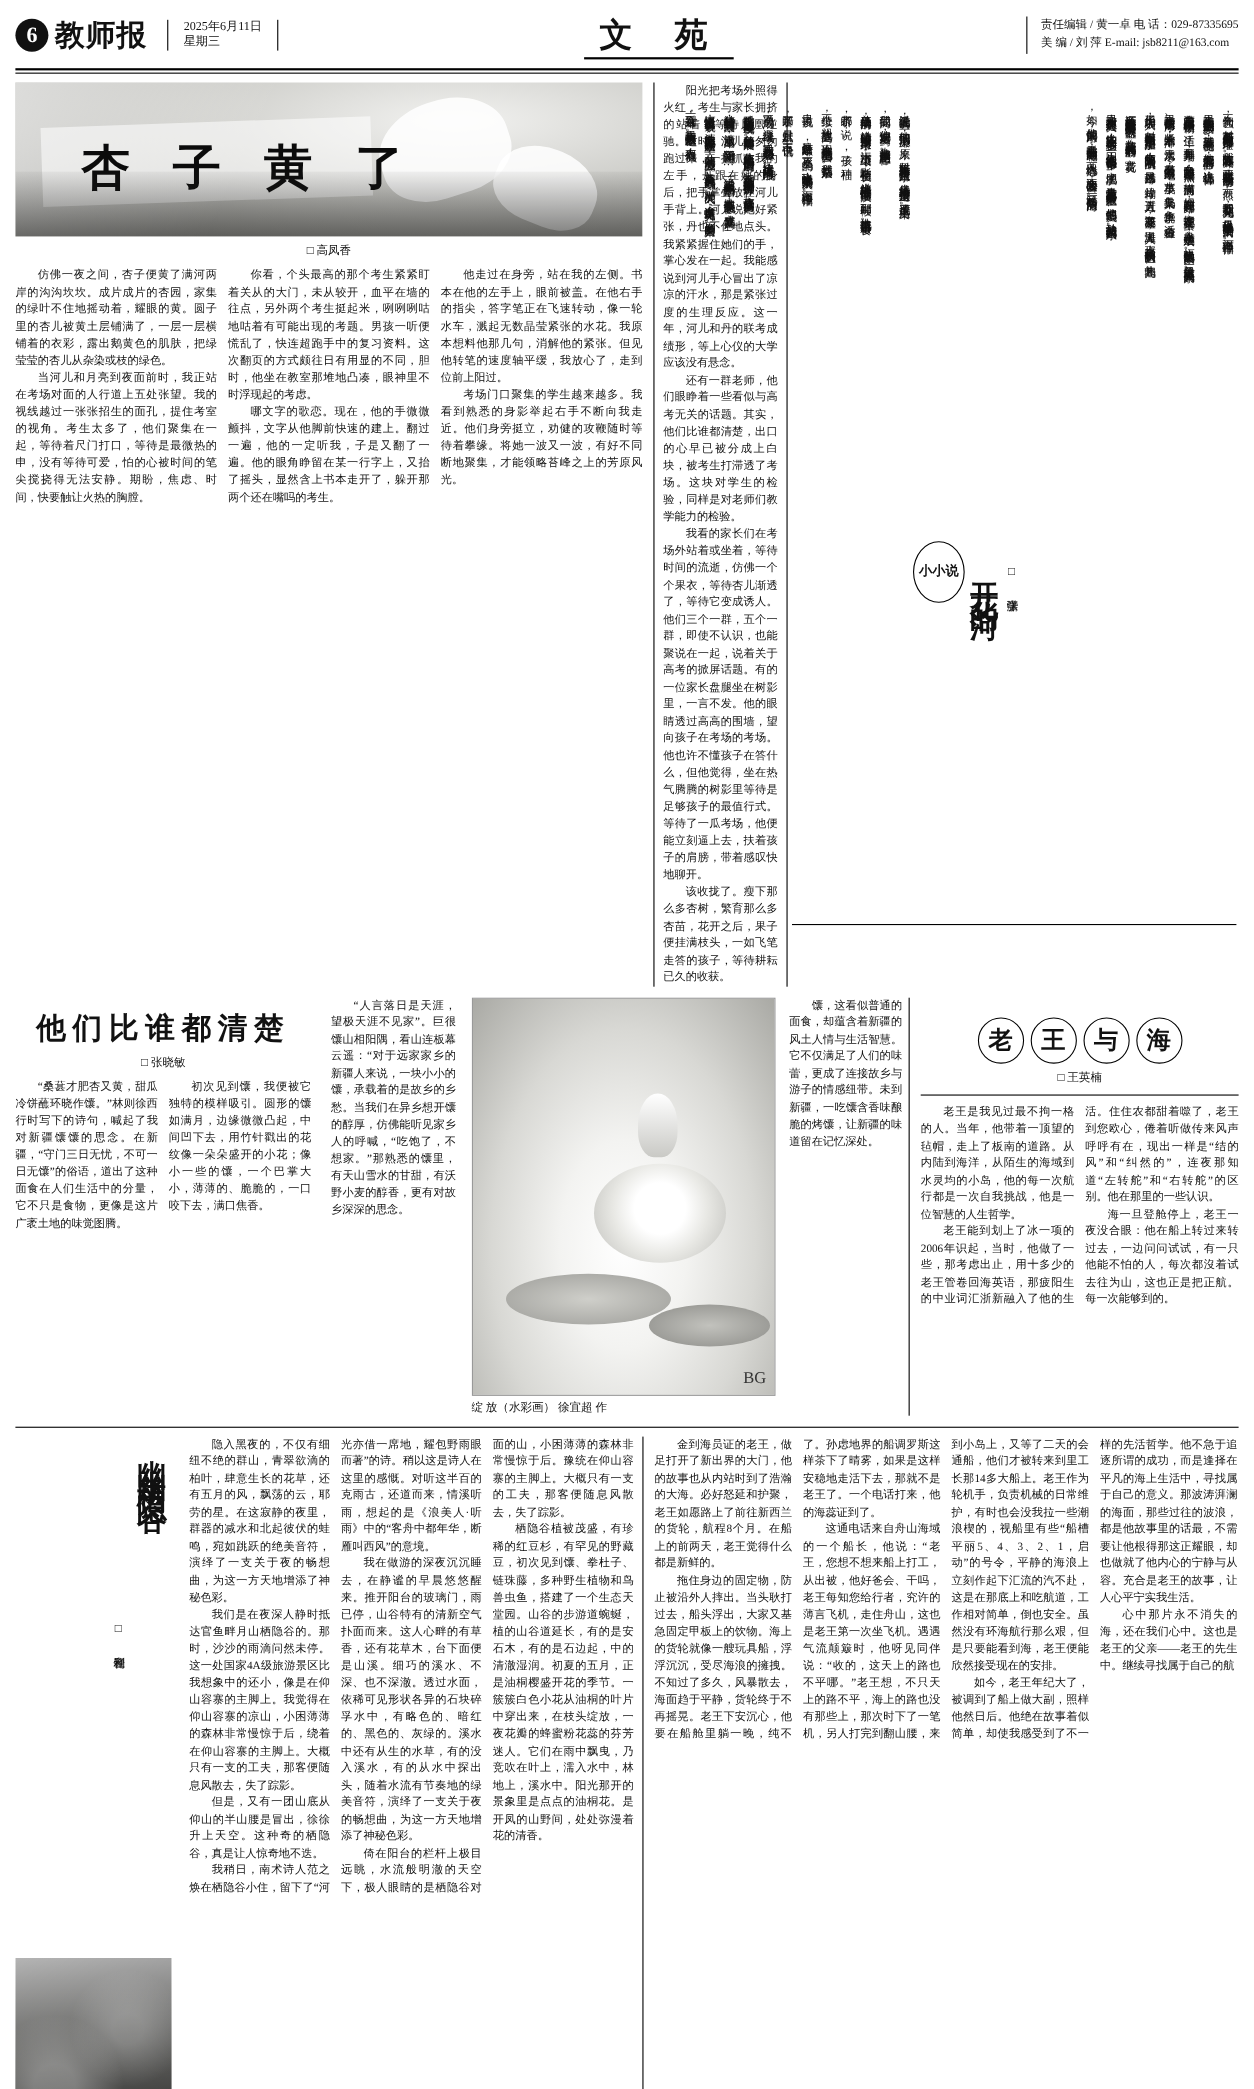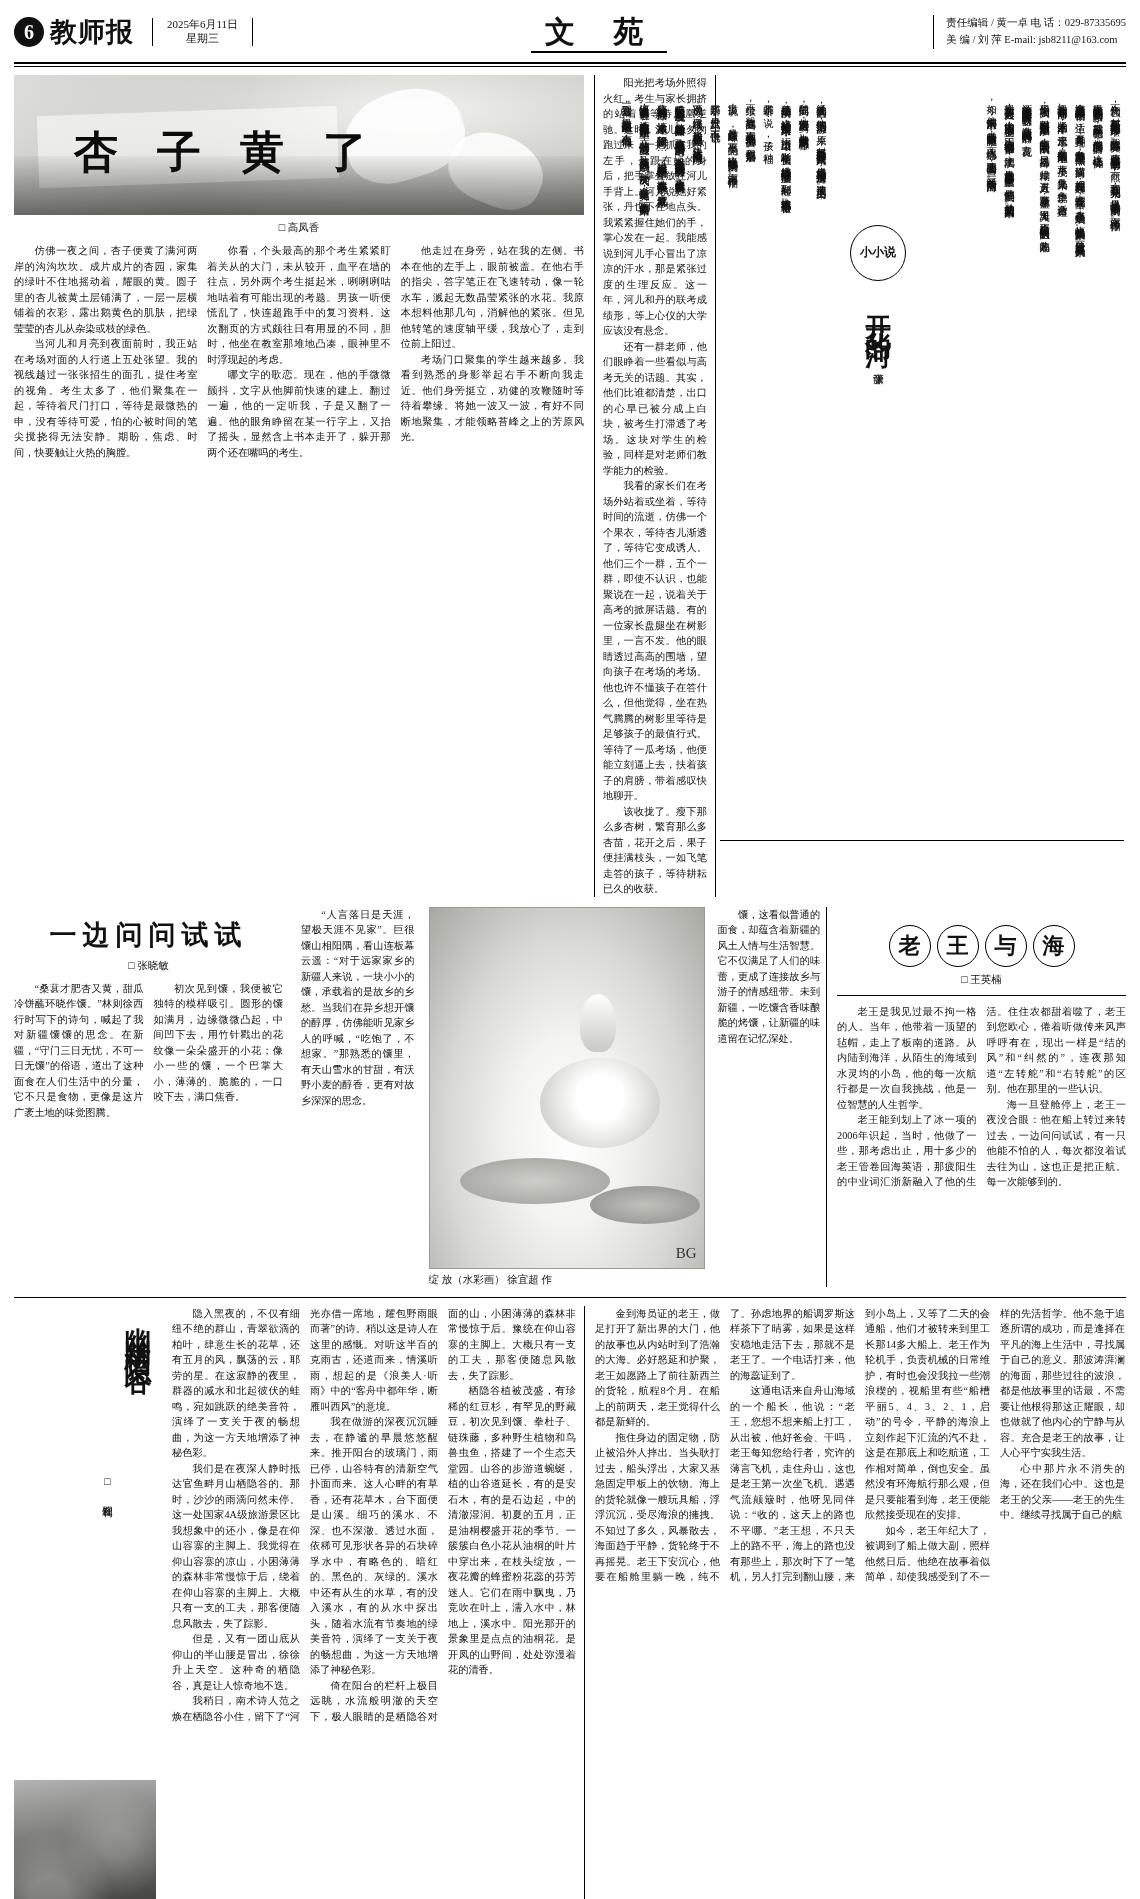--- a/index.html
+++ b/index.html
@@ -15,21 +15,21 @@
   .masthead{display:flex;align-items:center;height:52px;padding-top:6px;}
   .pagenum{
     width:30px;height:30px;border-radius:50%;background:#111;color:#fff;
     display:flex;align-items:center;justify-content:center;
     font-size:20px;font-weight:bold;font-family:"Liberation Serif",serif;
     margin-right:6px;
   }
   .paper-name{font-size:27px;font-weight:bold;letter-spacing:1px;
     font-family:"DejaVu Serif",serif;margin-right:18px;white-space:nowrap;}
   .date-box{border-left:1px solid #000;border-right:1px solid #000;
-    padding:0 14px;text-align:center;line-height:1.25;font-size:11px;margin-right:12px;}
+    padding:0 14px;text-align:left;line-height:1.25;font-size:11px;margin-right:12px;}
   .section-title{
     flex:1;text-align:center;font-size:30px;font-weight:bold;letter-spacing:14px;
     font-family:"DejaVu Serif",serif;
   }
   .section-title span{border-bottom:2px solid #000;padding:0 10px 2px 14px;}
   .credits{font-size:10.5px;line-height:1.6;text-align:left;white-space:nowrap;
     border-left:1px solid #000;padding-left:12px;}
   .rule{border-top:2px solid #000;margin:4px 0 0 0;}
   .rule-thin{border-top:1px solid #000;margin-top:2px;}
 
@@ -170,21 +170,21 @@
           <p>不知为什么，村前那条会开花的河变得洋洋不堪，我先出陈陈腥臭味。此时正是海霸花盛开的季节，然而，我却看不到花朵儿，只见蜂飞蝶舞的美景消失了，河面上狰狞可怕。</p>
           <p>男孩和女孩大学毕业到回到家乡，就看到了河的变化，他们有爱度的心痛，这也让心忧仲。</p>
           <p>海菱花是国家二级保护植物，适生、每年五月到十月，白色的海菱花是星点点，横满河面，姆媚在花间起舞，蜜蜂在花上采蜜，水鸟在水中嬉戏，一幅生机盎然的景象。曾是这里一道亮丽的风景。</p>
           <p>男孩和女孩在门前干净、紧介的水丰沛，水清无尽，是有名的国家湿地，水草丰茂，鸟儿集聚，鱼产丰饶，适合养殖。</p>
           <p>但为了增加收入，村民们在海边搞起了小型加工厂，空气中的呼喘着水的汽，风景稀薄，一片绿糊，进入五月，海菱花盛开了，海滩里人，那么粉含酒越长长的队伍，热闹非凡。</p>
           <p>还有的旅游出来给油河村民带来了巨大的收益。海菱花间此被村民们好的“富贵花”。</p>
           <p>男孩和女孩在河边处大，大学毕业后决定回乡创业，因为他们相被谁调得多年，土地肥沃，水量充足的家乡是够两人在最上、他们带的是我、动的就是我是的东西。</p>
           <p>如今，他们带来的河水，看着睡消失的海菜花，两人恍心痛，决心要改善团面，还村民一条清澈的河。</p>
         </div>
 
-        <div style="width:96px;display:flex;flex-direction:column;align-items:center;justify-content:flex-start;padding-top:150px;">
+        <div style="width:96px;display:flex;flex-direction:row;align-items:center;justify-content:flex-start;padding-top:150px;">
           <div class="tagbox">小小说</div>
           <div class="vtitle" style="margin-top:14px;">开花的河</div>
           <div class="vbyline" style="margin-top:12px;">□ 张学潇</div>
         </div>
 
         <div class="vtext" style="width:100px;">
           <p>经过几天的调查，他们找到了污染源，原来，村民将污染转来起身产生大量污水，然后场将污水直接排进河里，造成了严重污染。</p>
           <p>我们提问了，他们决定对被下药，去救去被帮助的思想工作。</p>
           <p>养殖场是排清的，排清的时候排放水污染河水，污水污染土壤，影响在植生长，继续外能会形成疫情性瘟疾，到那时候，土地饥苦也耕不出粮食了。</p>
           <p>亲都听了，说：“孩子，种福</p>
@@ -198,21 +198,21 @@
           <p>看到这一幕，男孩和女孩热泪盈眶。有人得他们：</p>
         </div>
       </div>
       <div class="hline" style="position:absolute;left:4px;right:0;bottom:-6px;"></div>
     </div>
   </div>
 
   <div class="cols" style="margin-top:10px;">
 
     <div style="width:280px;padding-right:10px;box-sizing:border-box;">
-      <div class="article-title" style="font-size:27px;margin-top:10px;">一边问问试试</div>
+      <div class="article-title" style="font-size:27px;margin-top:10px;">他们比谁都清楚</div>
       <div class="byline">□ 张晓敏</div>
       <div class="body-text" style="column-count:2;">
         <p>“桑葚才肥杏又黄，甜瓜冷饼蘸环晓作馕。”林则徐西行时写下的诗句，喊起了我对新疆馕馕的思念。在新疆，“守门三日无忧，不可一日无馕”的俗语，道出了这种面食在人们生活中的分量，它不只是食物，更像是这片广袤土地的味觉图腾。</p>
         <p>初次见到馕，我便被它独特的模样吸引。圆形的馕如满月，边缘微微凸起，中间凹下去，用竹针戳出的花纹像一朵朵盛开的小花；像小一些的馕，一个巴掌大小，薄薄的、脆脆的，一口咬下去，满口焦香。</p>
       </div>
     </div>
 
     <div style="width:130px;padding:0 8px;box-sizing:border-box;">
       <div class="body-text">
         <p>“人言落日是天涯，望极天涯不见家”。巨很馕山相阳隅，看山连板幕云遥：“对于远家家乡的新疆人来说，一块小小的馕，承载着的是故乡的乡愁。当我们在异乡想开馕的醇厚，仿佛能听见家乡人的呼喊，“吃饱了，不想家。”那熟悉的馕里，有天山雪水的甘甜，有沃野小麦的醇香，更有对故乡深深的思念。</p>

